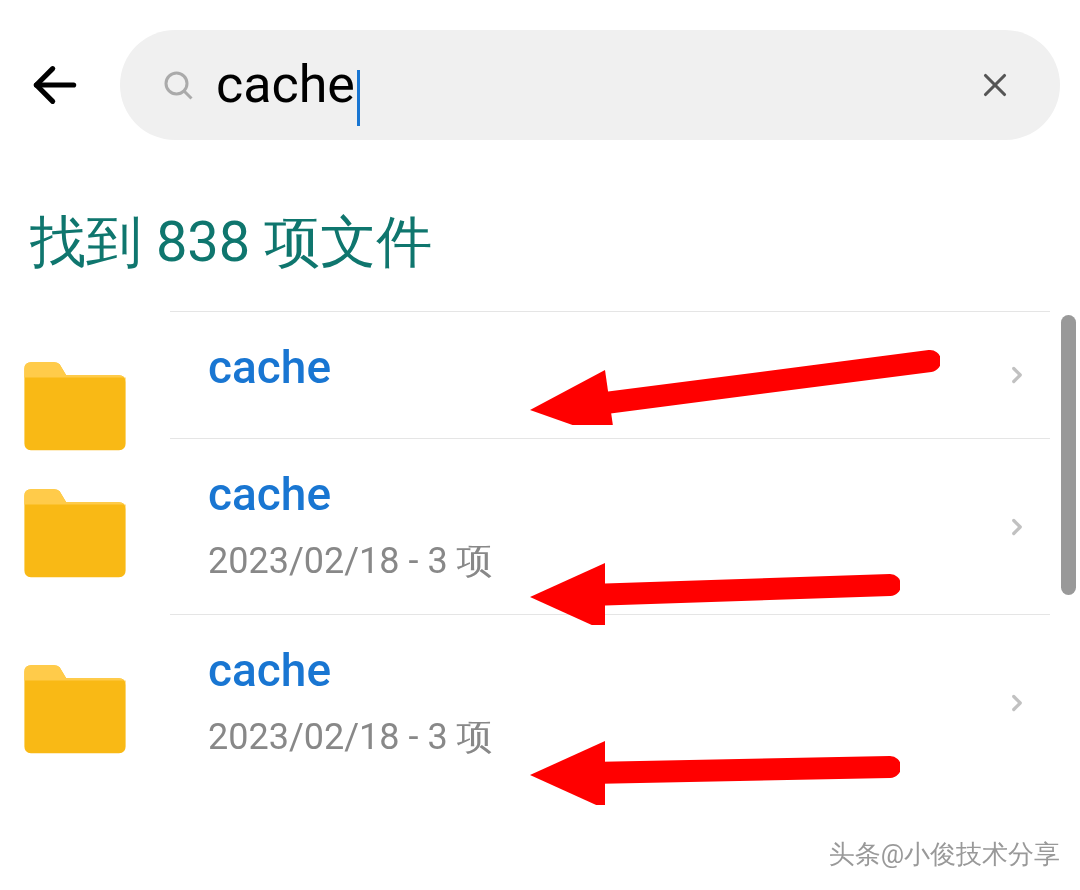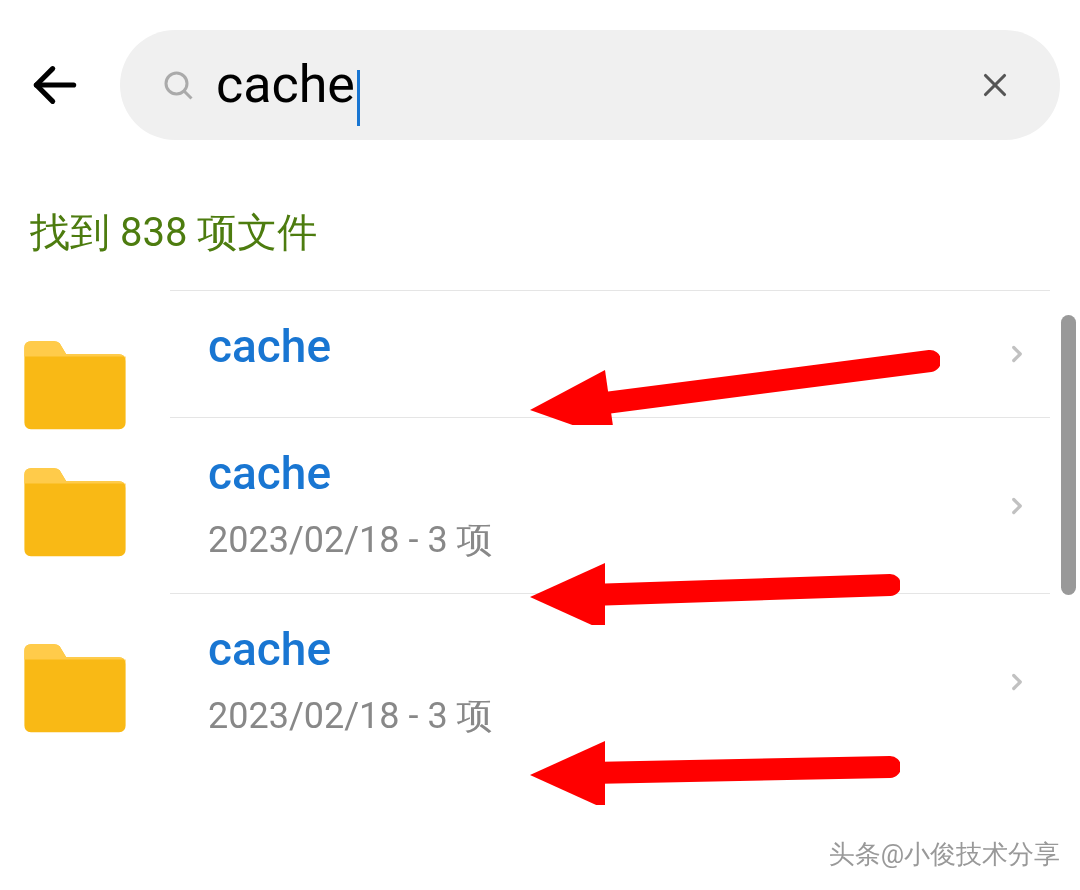--- a/index.html
+++ b/index.html
@@ -64,22 +64,22 @@
     }
     .clear-btn {
       width: 50px;
       height: 50px;
       display: flex;
       align-items: center;
       justify-content: center;
       cursor: pointer;
     }
     .results-label {
-      font-size: 40px;
-      color: #4d7c0f;
+      font-size: 56px;
+      color: #0f766e;
       padding: 35px 30px 30px 30px;
     }
     .results-list {
       padding-right: 30px;
     }
     .result-item {
       display: flex;
       align-items: center;
       padding: 28px 20px 28px 38px;
       border-top: 1px solid #e5e5e5;

